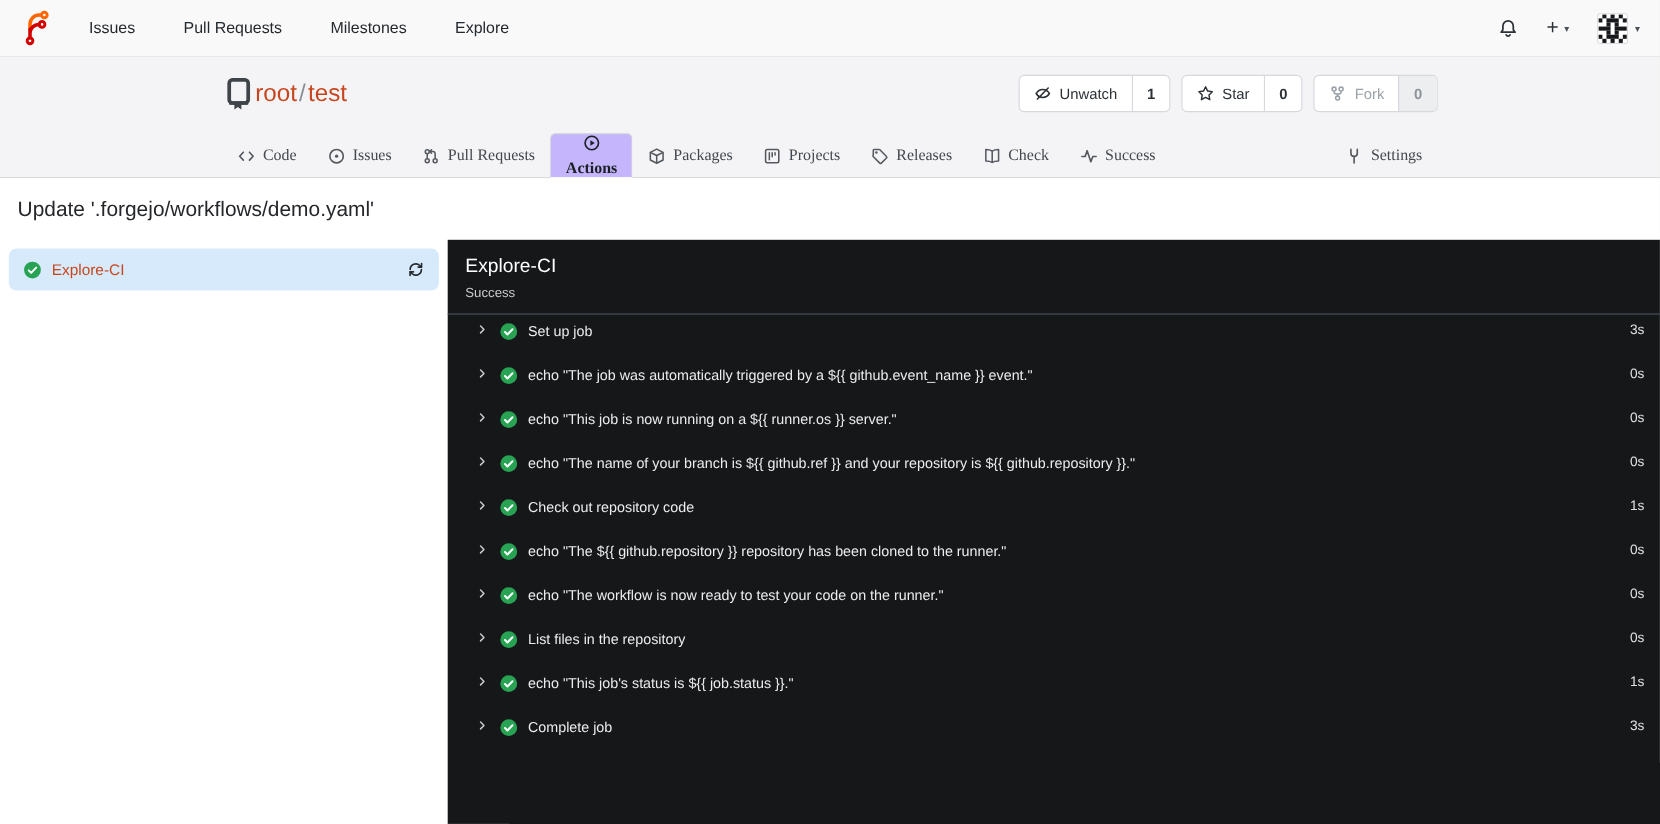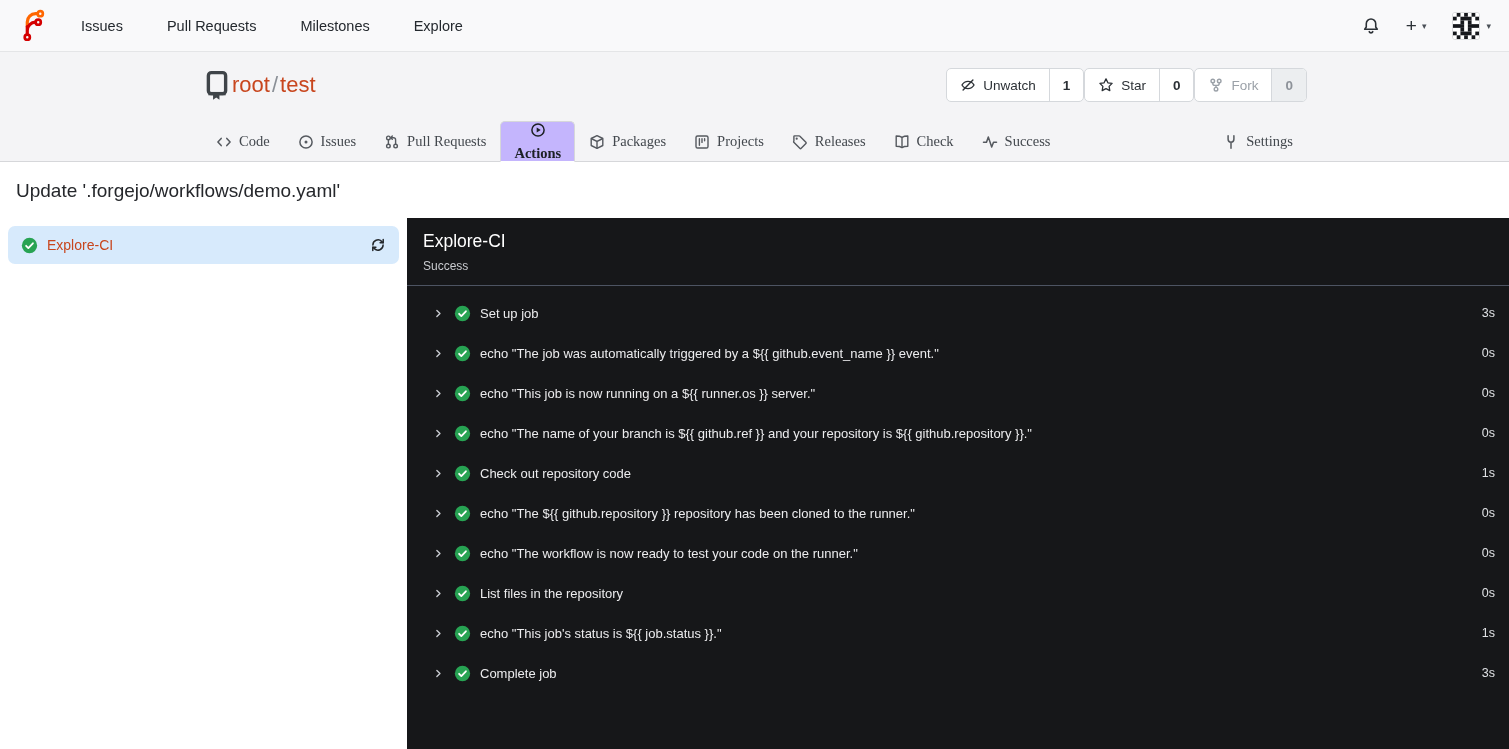--- a/index.html
+++ b/index.html
@@ -21,21 +21,21 @@
   .avatar { width:28px; height:28px; border-radius:3px; border:1px solid #d9dadc; background:#fff; }
 
   
   .repo-header { background:#f4f4f6; border-bottom:1px solid #d6d7da; }
   .container { width:1129px; margin:0 auto; }
   .repo-title-row { display:flex; align-items:center; margin-top:14px; height:38px; padding:0 12px; }
   .repo-name { display:flex; align-items:center; gap:0; font-size:22px;text-align:right; }
   .repo-name .ico { color:#3f4449; display:flex; }
   .repo-name a { color:#c8461e; text-decoration:none; cursor:pointer; }
   .repo-name .sep { color:#8a8f96; margin:0 2px; }
-  .repo-actions { margin-left:auto; display:flex; }
+  .repo-actions { margin-left:auto; display:flex; gap:10px; }
   .seg-btn { display:flex; border:1px solid #d5d8dc; border-radius:5px; overflow:hidden;
              background:#fff; font-size:13.5px; color:#2c3136; cursor:pointer; height:34px; }
   .seg-btn .lab { display:flex; align-items:center; gap:7px; padding:0 13px; }
   .seg-btn .cnt { display:flex; align-items:center; padding:0 13px; border-left:1px solid #d5d8dc; font-weight:bold; }
   .seg-btn.disabled { color:#9ba1a8; cursor:default; }
   .seg-btn.disabled .cnt { background:#eceef0; color:#8d9299; }
 
   
   .tabs-row { display:flex; margin-top:17px; padding:0 12px; }
   .tab { display:flex; align-items:center; gap:7px; padding:0 13px; height:41px; font-size:14.5px;
@@ -57,21 +57,21 @@
   .job-item { height:38px; border-radius:7px; background:#d7eafc; display:flex; align-items:center;
               gap:9px; padding:0 13px; cursor:pointer; }
   .job-item .name { color:#c8461e; font-size:14px; }
   .job-item .refresh { margin-left:auto; color:#24282c; display:flex; cursor:pointer; }
 
   .job-panel { flex:1; background:#161719; color:#e8eaed; display:flex; flex-direction:column; min-width:0; }
   .panel-header { padding:13px 16px 12px; border-bottom:1px solid #4d5462; }
   .panel-title { font-size:17.5px; color:#ffffff; }
   .panel-status { font-size:12px; color:#c9cbcf; margin-top:7px; }
   .steps { padding-top:7px; }
-  .step-row { height:40px; display:flex; align-items:center; gap:9px; padding:0 14px 0 25px; cursor:pointer; }
+  .step-row { height:40px; display:flex; gap:9px; padding:0 14px 0 25px; cursor:pointer; }
   .step-row .chev { color:#c8cbd0; display:flex; }
   .step-row .scheck { display:flex; }
   .step-row .sname { font-size:13px; color:#ececee; white-space:nowrap; overflow:hidden; text-overflow:ellipsis; }
   .step-row .sdur { margin-left:auto; font-size:12.5px; color:#dfe1e4; }
 
   .i { display:block; }
   .hidden-defs { position:absolute; width:0; height:0; overflow:hidden; }
 </style>
 </head>
 <body>

